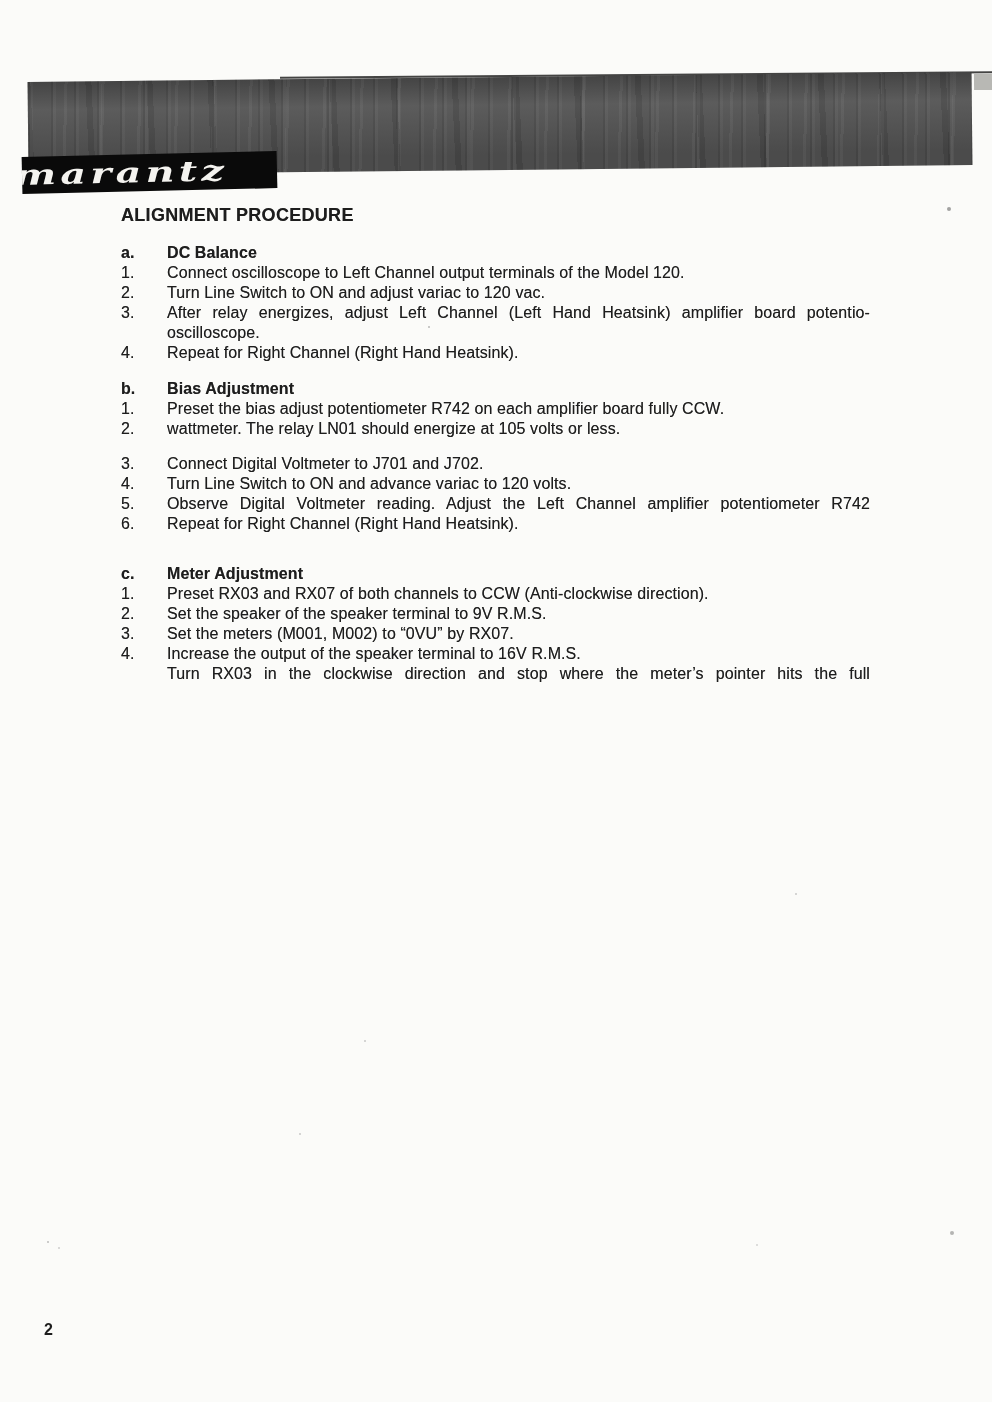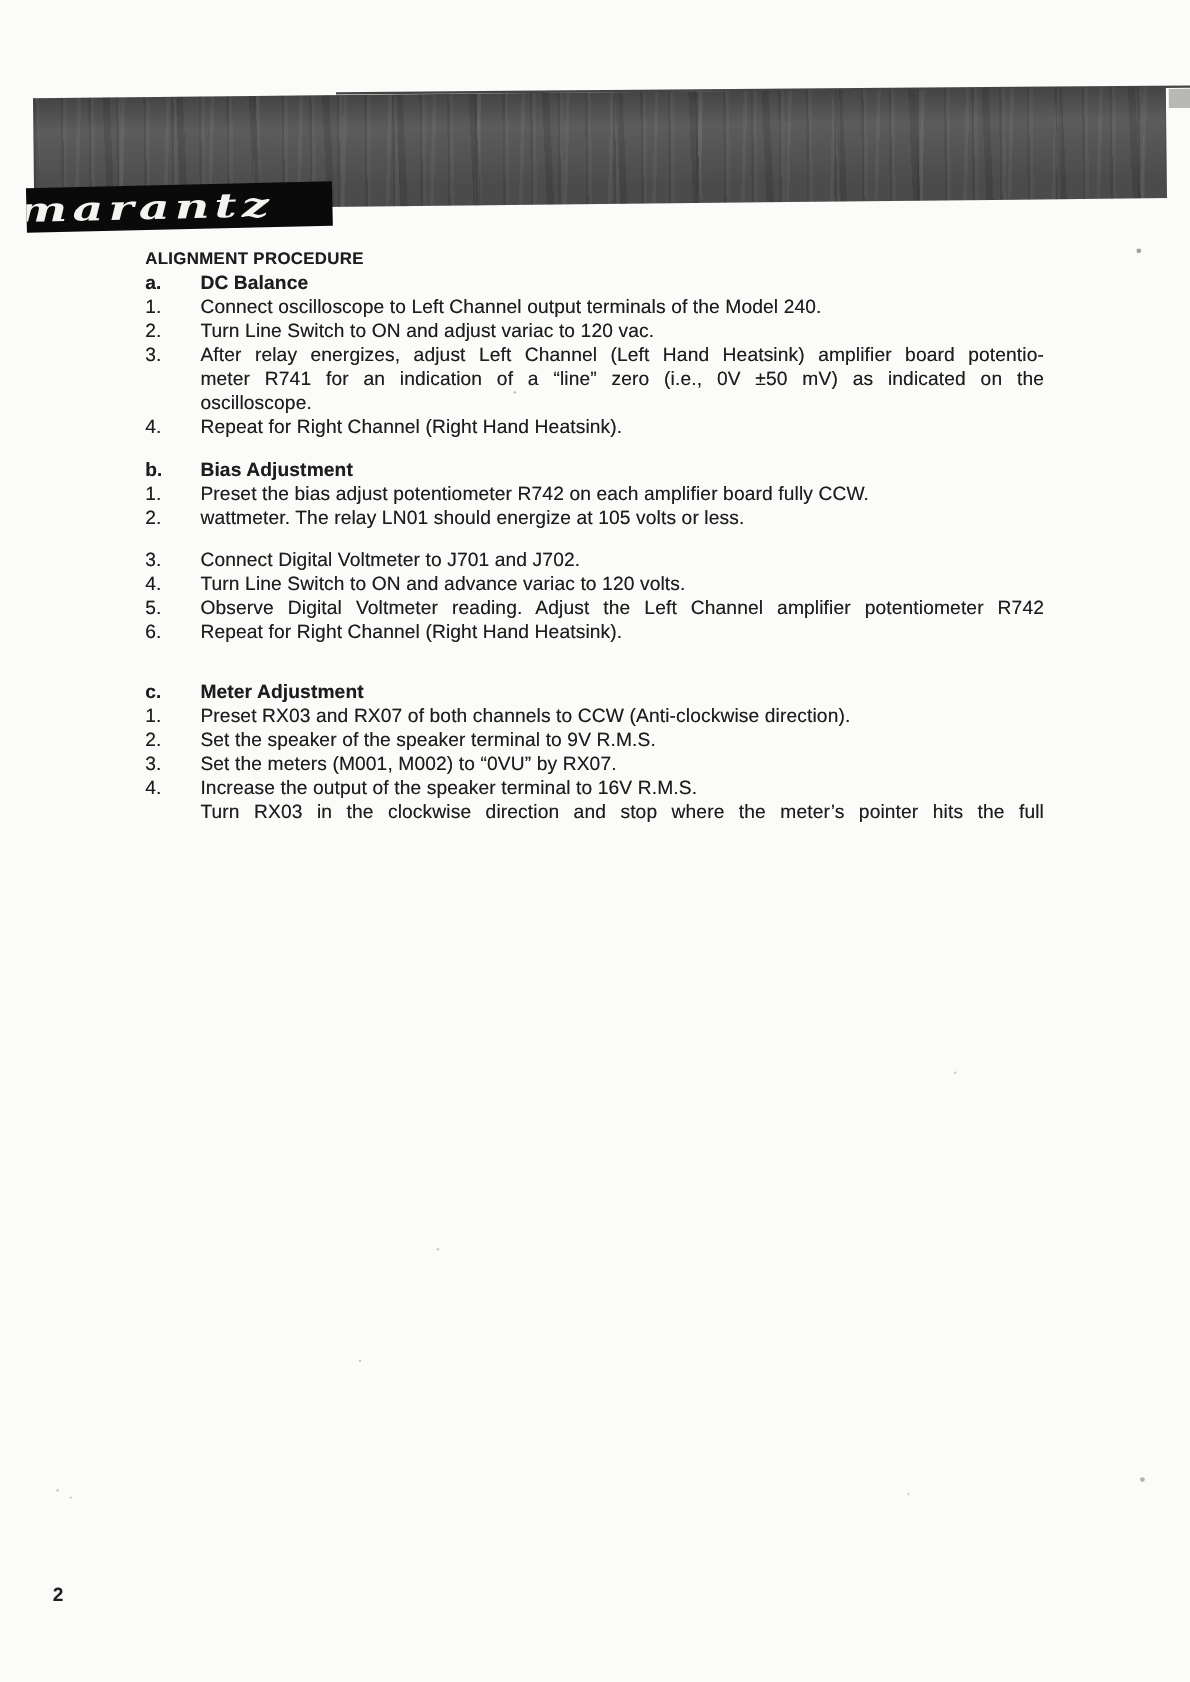--- a/index.html
+++ b/index.html
@@ -56,22 +56,22 @@
 
   
   .doc {
     position:absolute;
     left:121px; top:205px; width:749px;
     font-size:16px; line-height:20px;
     letter-spacing:0.1px;
     text-shadow:0 0 .4px rgba(20,20,20,.55);
   }
   .doc-title {
-    font-weight:bold; font-size:14px; letter-spacing:.3px;
-    margin-bottom:2px;
+    font-weight:bold; font-size:18px; letter-spacing:.3px;
+    margin-bottom:18px;
   }
   .row { display:flex; align-items:flex-start; }
   .row .num { width:46px; flex:none; }
   .row .txt { flex:1; min-width:0; }
   .row.head { font-weight:bold; }
   .ln { display:block; }
   .ln.j { text-align:justify; text-align-last:justify; }
   .sec-b { margin-top:16px; }
   .sec-c { margin-top:30px; }
   .gap-before { margin-top:15px; }
@@ -113,34 +113,33 @@
   <div class="doc-title">ALIGNMENT PROCEDURE</div>
 
   <div class="section">
     <div class="row head">
       <span class="num">a.</span>
       <span class="txt">DC Balance</span>
     </div>
     <div class="row">
       <span class="num">1.</span>
       <span class="txt">
-          <span class="ln">Connect oscilloscope to Left Channel output terminals of the Model 240.</span>
+          <span class="ln">Connect oscilloscope to Left Channel output terminals of the Model 120.</span>
         </span>
     </div>
     <div class="row">
       <span class="num">2.</span>
       <span class="txt">
           <span class="ln">Turn Line Switch to ON and adjust variac to 120 vac.</span>
         </span>
     </div>
     <div class="row">
       <span class="num">3.</span>
       <span class="txt">
         <span class="ln j">After relay energizes, adjust Left Channel (Left Hand Heatsink) amplifier board potentio-</span>
-        <span class="ln j">meter R741 for an indication of a “line” zero (i.e., 0V ±50 mV) as indicated on the</span>
         <span class="ln">oscilloscope.</span>
       </span>
     </div>
     <div class="row">
       <span class="num">4.</span>
       <span class="txt">
           <span class="ln">Repeat for Right Channel (Right Hand Heatsink).</span>
         </span>
     </div>
   </div>

